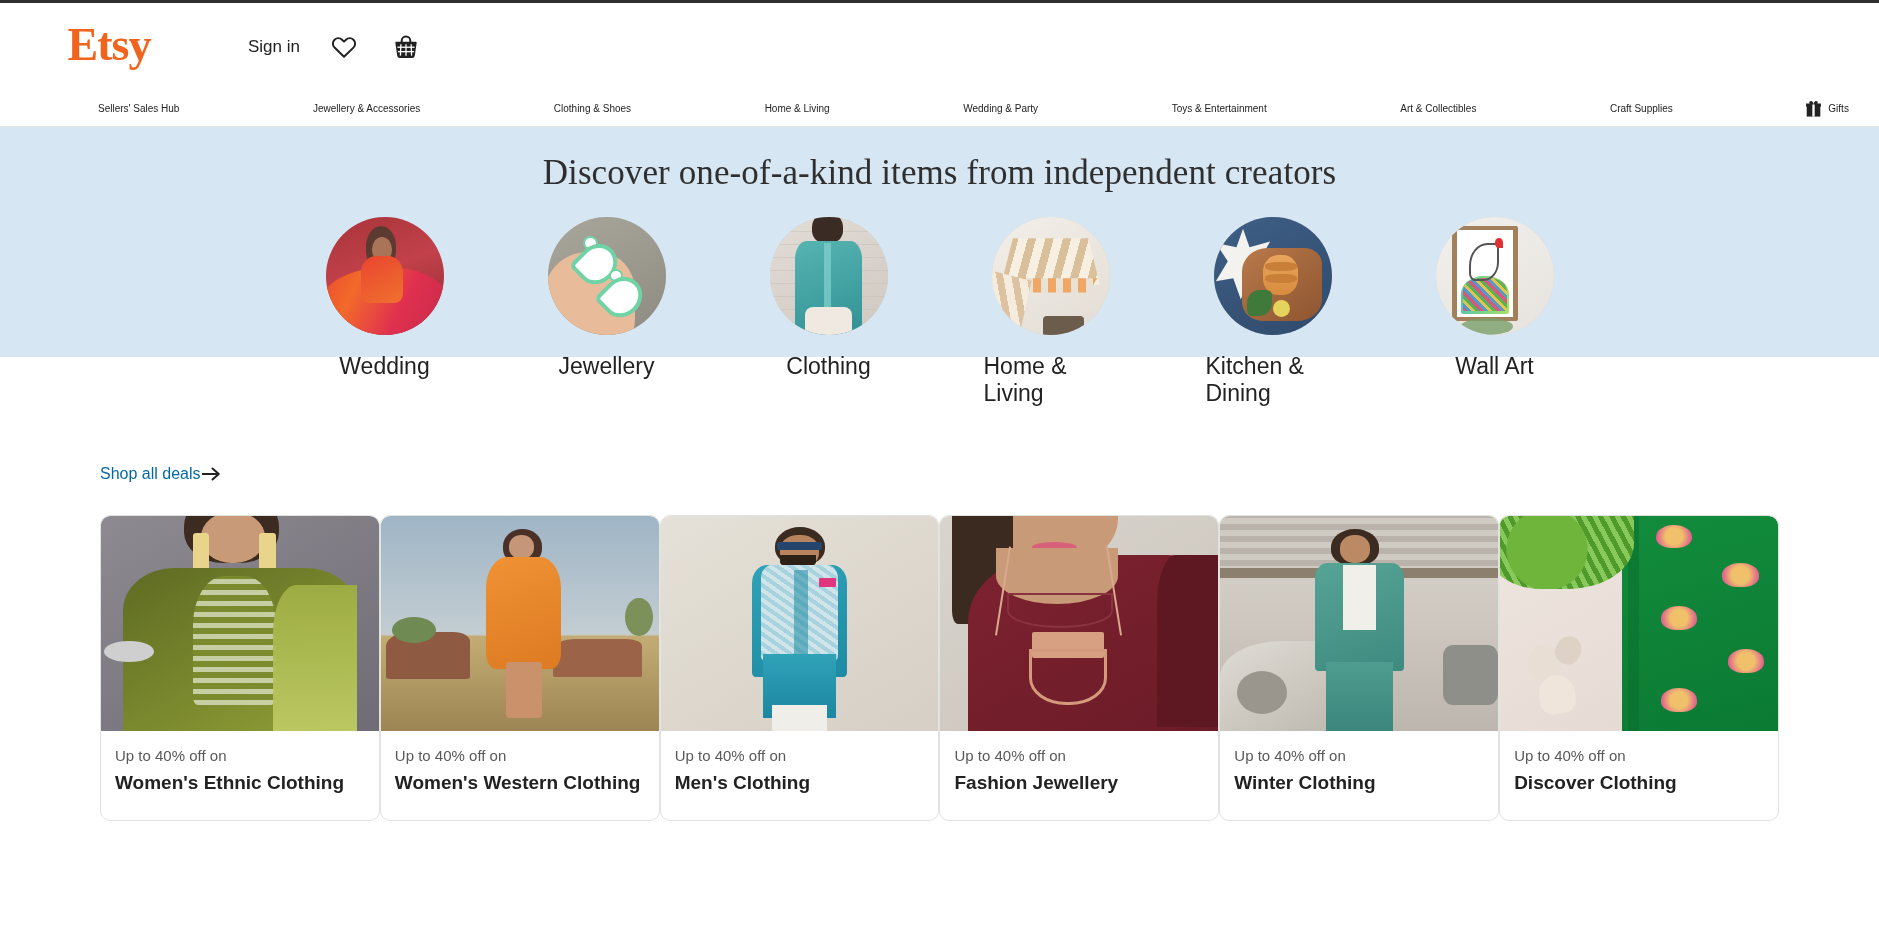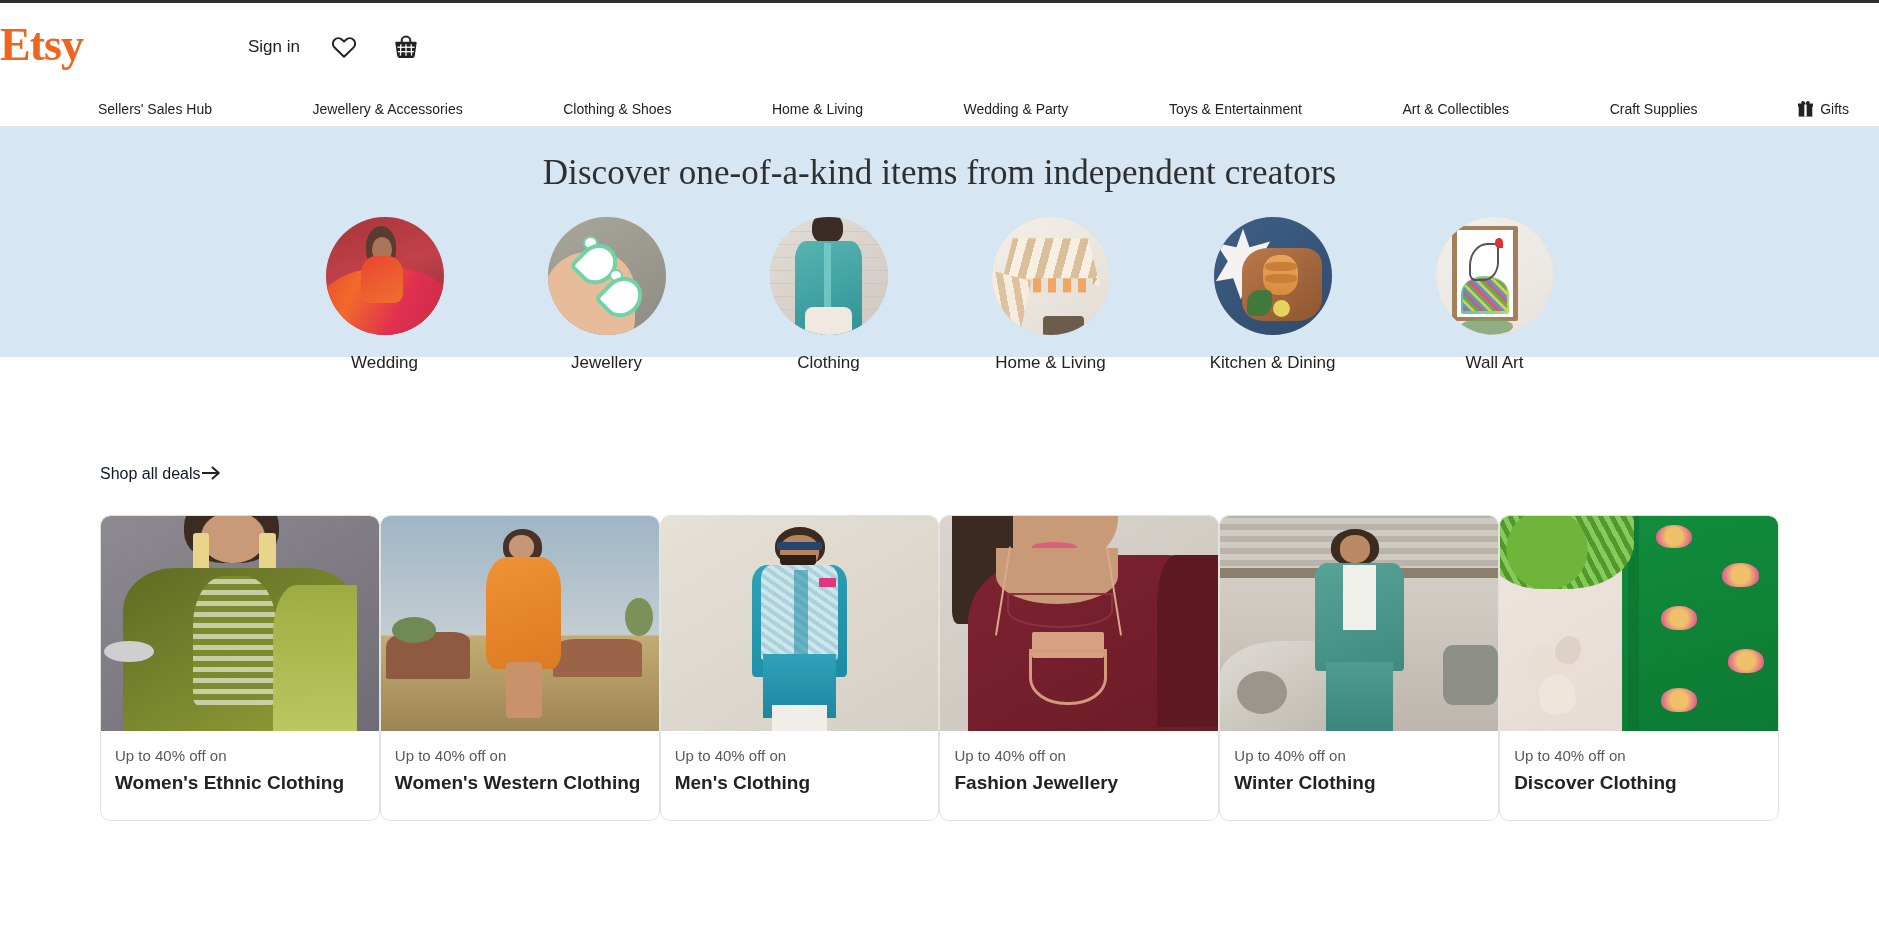--- a/index.html
+++ b/index.html
@@ -19,21 +19,21 @@
     height: 88px;
     display: flex;
     align-items: center;
     padding: 0 28px 0 0;
     background: #ffffff;
   }
 
   .logo {
     width: 218px;
     flex: 0 0 218px;
-    text-align: left;
+    text-align: center;
     font-family: "Liberation Serif", serif;
     font-size: 46px;
     font-weight: 700;
     color: #f1641e;
     letter-spacing: -1px;
     line-height: 1;
     padding-bottom: 4px;
     cursor: pointer;
     user-select: none;
   }
@@ -100,21 +100,21 @@
     border-bottom: 1px solid #e1e3df;
   }
   .nav-items {
     display: flex;
     align-items: center;
     width: 100%;
     justify-content: space-between;
     max-width: 1760px;
   }
   .nav-item {
-    font-size: 14px;
+    font-size: 10px;
     color: #222;
     white-space: nowrap;
     cursor: pointer;
     padding: 2px 2px;
   }
   .nav-gift {
     display: flex; align-items: center; gap: 7px;
   }
 
   
@@ -155,21 +155,21 @@
   }
   .circle-img {
     width: 118px; height: 118px;
     border-radius: 50%;
     overflow: hidden;
     position: relative;
     background: #cfcfcf;
   }
   .circle-label {
     margin-top: 18px;
-    font-size: 17px;
+    font-size: 23px;
     color: #222;
     text-align: left;
     line-height: 1.18;
   }
 
   
   .deals {
     padding: 56px 100px 0 100px;
   }
   .deals-head {
@@ -178,23 +178,23 @@
     justify-content: space-between;
   }
   .deals-title {
     font-size: 30px;
     font-weight: 700;
     color: #222;
     letter-spacing: -0.2px;
   }
   .shop-all {
     display: flex;
-    align-items: flex-start;
+    align-items: center;
     font-size: 16px;
-    color: #0f172a;
+    color: #0369a1;
     cursor: pointer;
     padding-bottom: 6px;
   }
 
   .deal-grid {
     display: flex;
     margin-top: 26px;
   }
   .deal-card {
     flex: 1 1 0;

